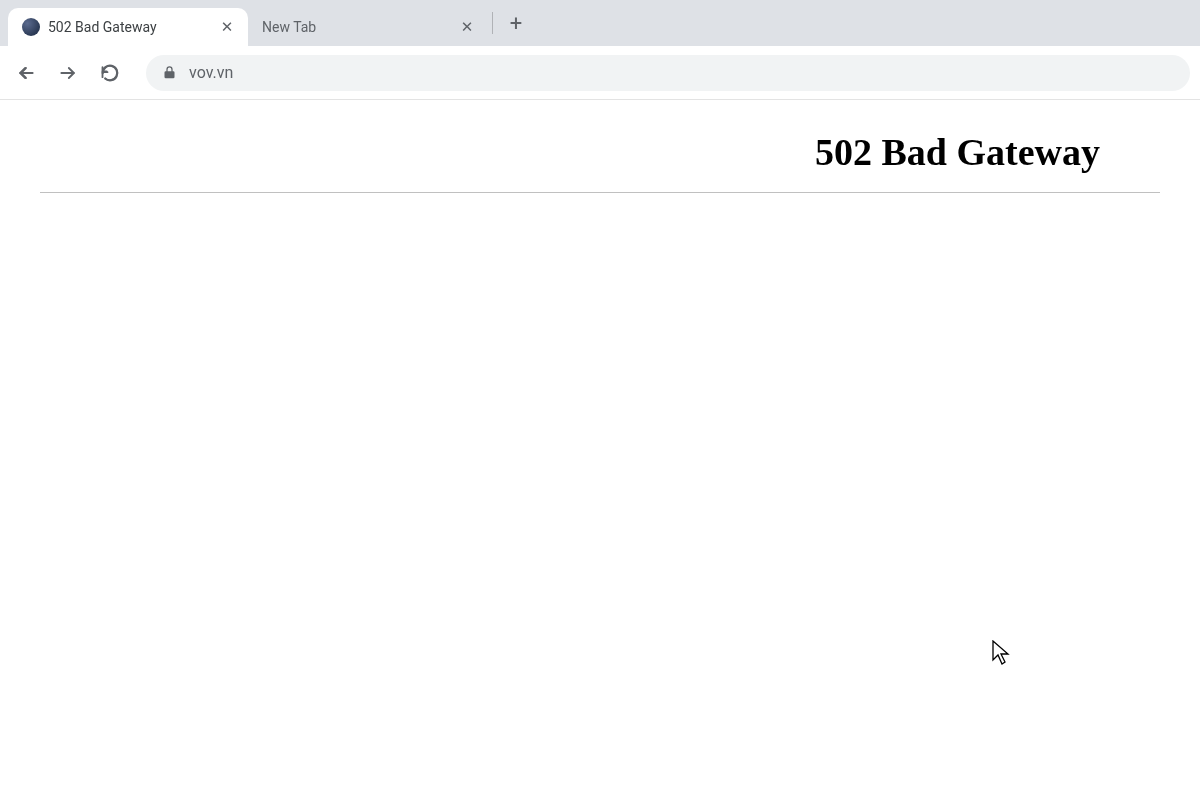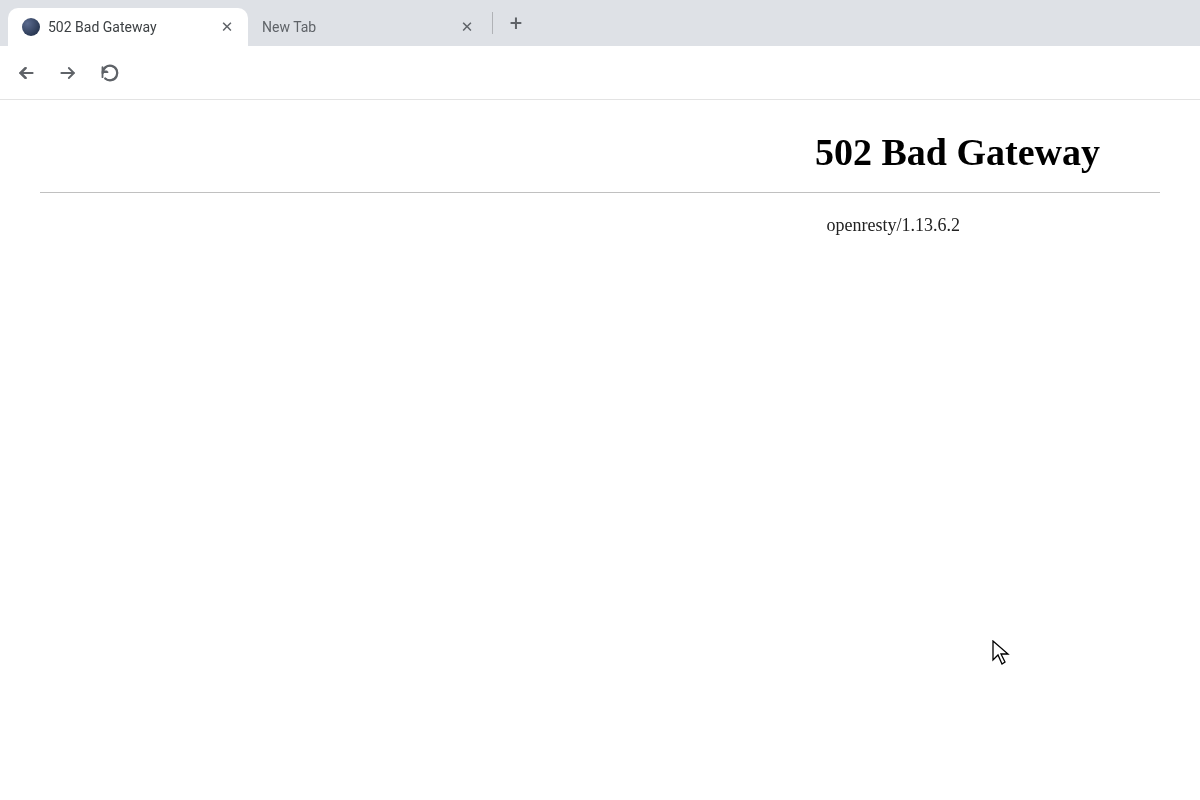--- a/index.html
+++ b/index.html
@@ -196,25 +196,32 @@
     <svg viewBox="0 0 24 24" fill="none" stroke="currentColor" stroke-width="2.2" stroke-linecap="round" stroke-linejoin="round">
       <path d="M3 12a9 9 0 1 1 3 6.7"></path>
       <polyline points="3 18 3 12 9 12" transform="translate(0,-1)"></polyline>
       <path d="M4 5v5h5" transform="translate(-1,0)"></path>
       <path d="M20 12a8 8 0 1 0-2.3 5.6" style="display:none"></path>
       <path d="M21 3v6h-6" style="display:none"></path>
       <path d="M3.5 12a8.5 8.5 0 1 1 2.9 6.4"></path>
       <polyline points="3.5 14 3.5 8 9.5 8" style="display:none"></polyline>
     </svg>
   </div>
+  <div class="address-bar">
+    <span class="lock-icon">
+      <svg viewBox="0 0 24 24" fill="currentColor">
+        <path d="M12 2a5 5 0 0 0-5 5v3H6a2 2 0 0 0-2 2v7a2 2 0 0 0 2 2h12a2 2 0 0 0 2-2v-7a2 2 0 0 0-2-2h-1V7a5 5 0 0 0-5-5zm-3 5a3 3 0 0 1 6 0v3H9V7z"></path>
+      </svg>
+    </span>
+    <span class="url-text">vov.vn</span>
+  </div>
 </div>
 
 <div class="page-content">
   <h1 class="error-heading">502 Bad Gateway</h1>
   <hr>
-  <div class="server-line">openresty/1.13.6.2</div>
 </div>
 
 <div class="cursor-pointer">
   <svg viewBox="0 0 20 26">
     <path d="M1 1 L1 20 L6 15 L10 24 L13 22 L9 14 L16 14 Z" fill="#fff" stroke="#000" stroke-width="1.3"></path>
   </svg>
 </div>
 
 </body></html>

